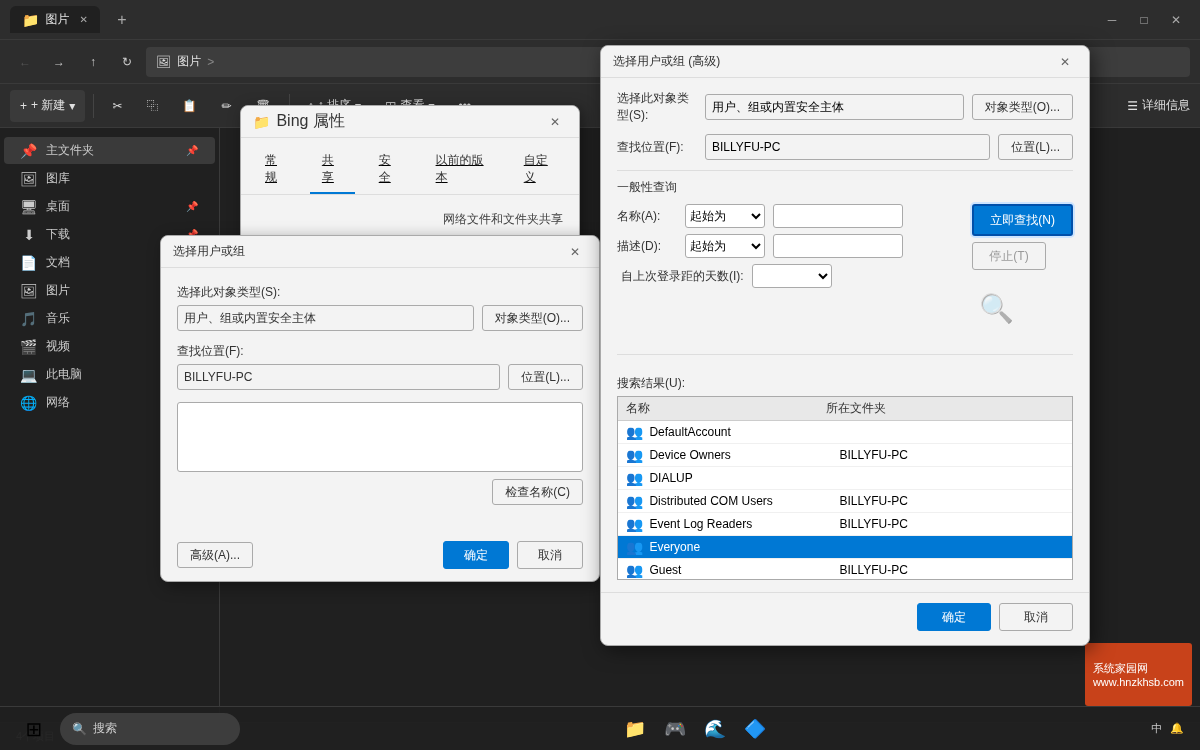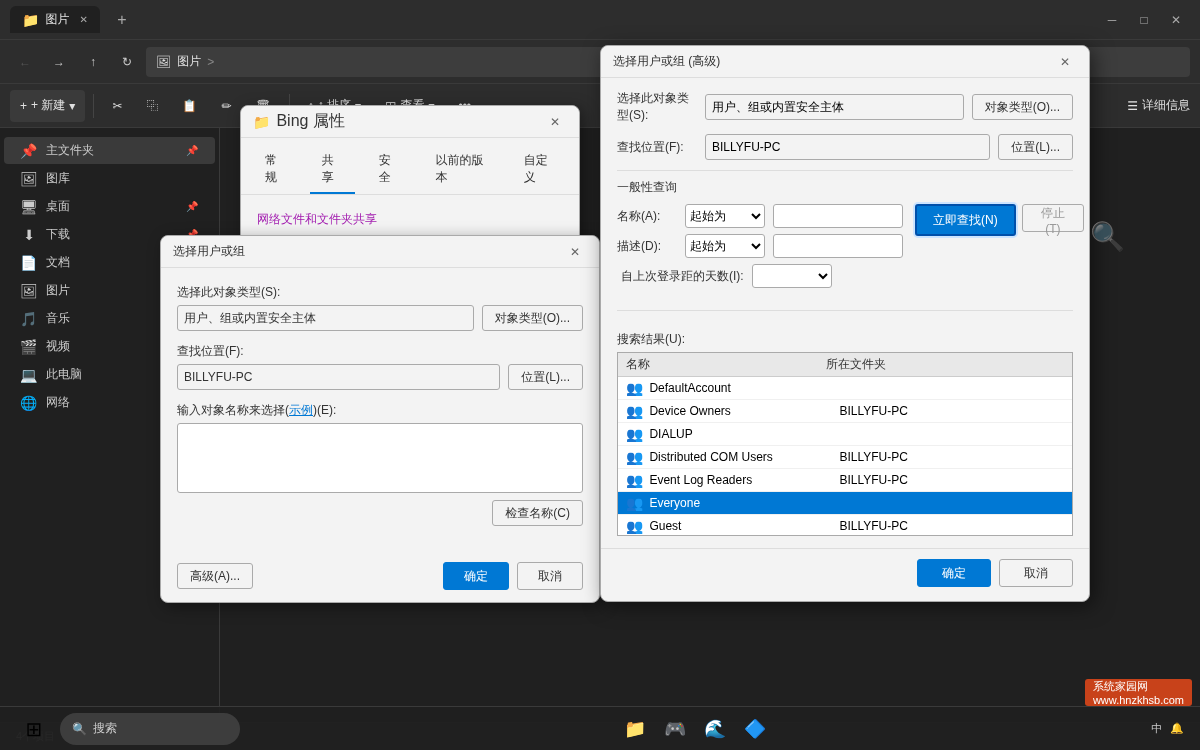--- a/index.html
+++ b/index.html
@@ -227,31 +227,32 @@
       border-bottom: 1px solid #ddd;
     }
     .dialog-title-icon { font-size: 14px; margin-right: 6px; color: #c8a040; }
     .dialog-title-text { font-size: 16px; color: #333; flex: 1; }
     .dialog-close { width: 24px; height: 24px; display: flex; align-items: center; justify-content: center; color: #666; cursor: pointer; border-radius: 4px; font-size: 12px; }
     .dialog-tabs {
       display: flex;
       padding: 8px 12px 0;
       border-bottom: 1px solid #ddd;
       gap: 12px;
+      text-decoration: underline;
     }
     .dialog-tab {
       padding: 6px 12px;
       color: #333;
       cursor: pointer;
       font-size: 12px;
       border-bottom: 2px solid transparent;
     }
     .dialog-tab.active { border-bottom: 2px solid #0078d4; }
     .dialog-body { padding: 16px; }
-    .dialog-section-title { font-size: 12px; color: #a21caf; margin-bottom: 10px; font-weight: 500; }
+    .dialog-section-title { font-size: 12px; color: #404040; margin-bottom: 10px; font-weight: 500; text-align: right; }
     .bing-share-item {
       display: flex;
       align-items: center;
       gap: 10px;
       padding: 8px;
       background: #fff;
       border: 1px solid #ddd;
       border-radius: 4px;
     }
     .bing-folder-icon { font-size: 24px; color: #c8a040; }
@@ -664,21 +665,21 @@
     <div class="taskbar-icon">📁</div>
     <div class="taskbar-icon">🎮</div>
     <div class="taskbar-icon">🌊</div>
     <div class="taskbar-icon">🔷</div>
   </div>
   <div class="taskbar-right">
     <span>中</span>
     <span>🔔</span>
   </div>
 
-  <div style="position:absolute;right:8px;bottom:44px;background:#c8421a;color:#fff;font-size:11px;padding:0 8px;border-radius:3px;">
+  <div style="position:absolute;right:8px;bottom:44px;background:#c8421a;color:#fff;font-size:11px;padding:18px 8px;border-radius:3px;">
     <span>系统家园网</span>
     <br>
     <span>www.hnzkhsb.com</span>
   </div>
 </div>
 
 <div class="dialog-bing">
   <div class="dialog-title-bar">
     <span class="dialog-title-icon">📁</span>
     <span class="dialog-title-text">Bing 属性</span>
@@ -717,21 +718,20 @@
       </div>
     </div>
     <div class="su-row">
       <div class="su-label">查找位置(F):</div>
       <div class="su-input-row">
         <input class="su-input" type="text" value="BILLYFU-PC" readonly="" style="background: rgb(243, 243, 243); color: rgb(51, 51, 51);">
         <button class="su-btn">位置(L)...</button>
       </div>
     </div>
     <div class="su-row">
-      <div class="su-label">输入对象名称来选择(<span style="text-decoration:underline;color:#0078d4;cursor:pointer;">示例</span>)(E):</div>
       <textarea class="su-textarea" style=""></textarea>
       <div style="display:flex;justify-content:flex-end;margin-top:4px;">
         <button class="su-btn">检查名称(C)</button>
       </div>
     </div>
   </div>
   <div class="su-footer">
     <button class="su-btn">高级(A)...</button>
     <div class="su-footer-right">
       <button class="su-footer-btn primary">确定</button>
@@ -782,21 +782,21 @@
             <input class="adv-filter-input" type="text" style="">
           </div>
           <div class="adv-days-row">
             <span class="adv-days-label">自上次登录距的天数(I):</span>
             <select class="adv-days-select">
               <option></option>
             </select>
           </div>
         </div>
 
-        <div style="display:flex;flex-direction:row;gap:6px;align-items:flex-start;padding-top:0;">
+        <div style="display:flex;flex-direction:column;gap:6px;align-items:flex-start;padding-top:0;">
           <button class="adv-search-btn" style="border:2px solid #0050aa;box-shadow:0 0 0 2px #cce4ff;">立即查找(N)</button>
           <button class="adv-stop-btn">停止(T)</button>
           <div style="width:48px;height:48px;display:flex;align-items:center;justify-content:center;font-size:28px;opacity:0.45;margin-top:8px;">🔍</div>
         </div>
       </div>
     </div>
 
     <hr class="adv-separator">
 
     <div class="adv-results-section">

